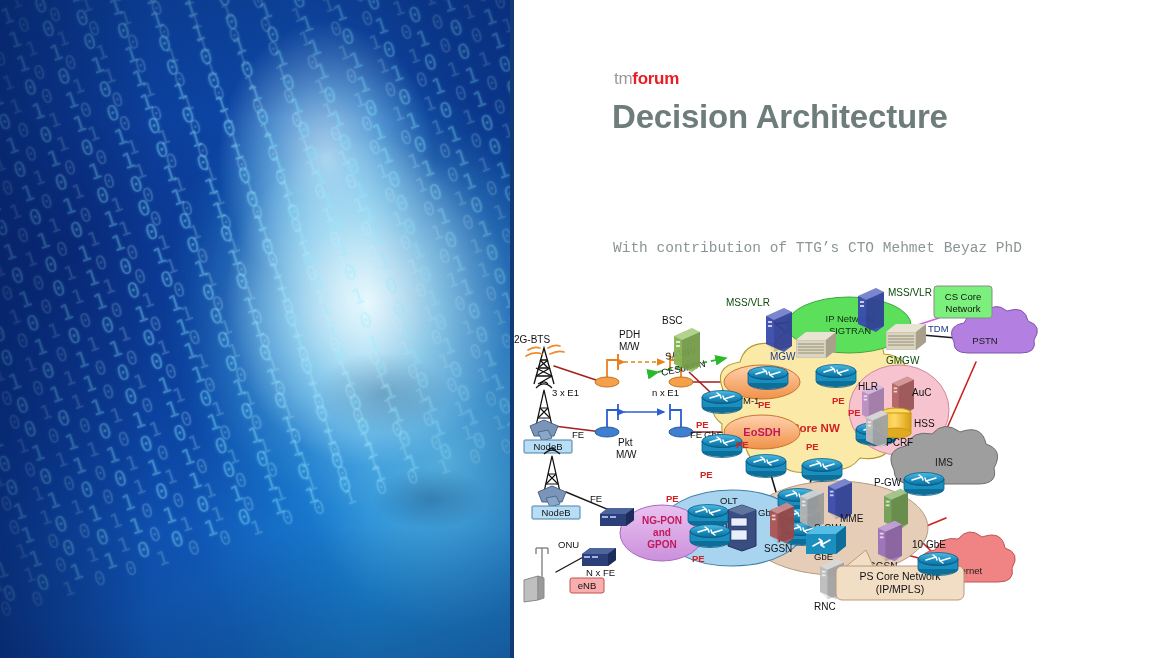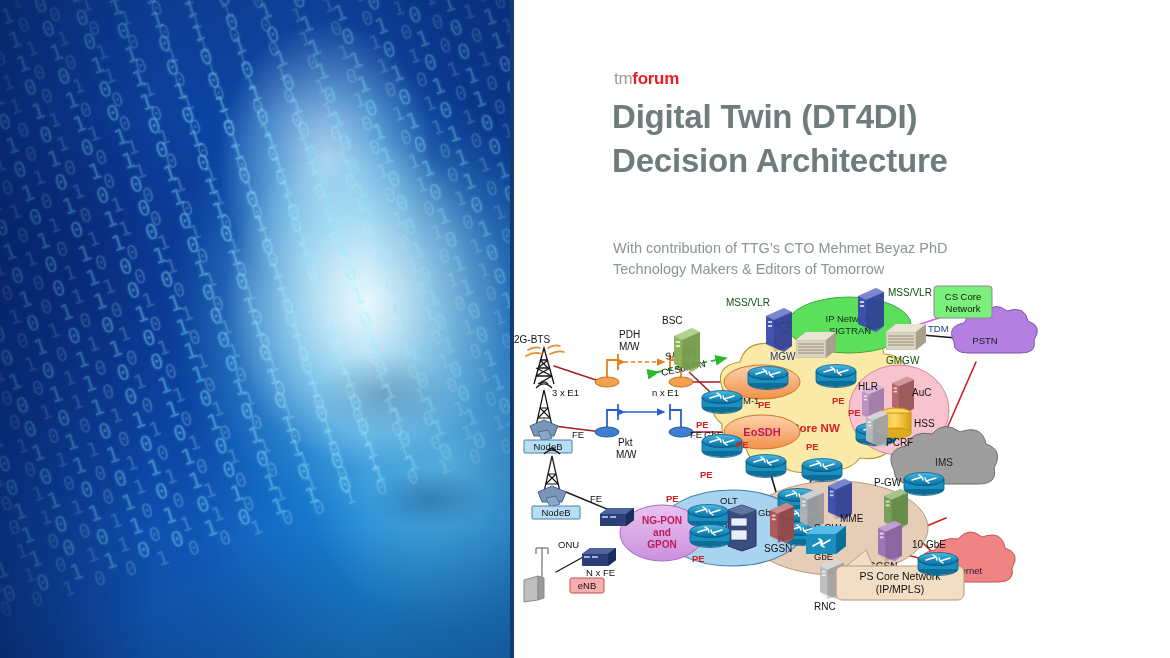--- a/index.html
+++ b/index.html
@@ -79,21 +79,21 @@
   .logo .tm{color:#9b9b9b;font-weight:400;}
   .logo .forum{color:#ec1c24;font-weight:700;}
 
   .title{
     position:absolute;left:98px;top:95px;width:480px;
     font-size:33px;font-weight:700;line-height:1.33;
     color:#6e7c7c;letter-spacing:-.2px;
   }
   .subtitle{
     position:absolute;left:99px;top:238px;width:470px;
-    font-size:14.5px;line-height:1.45;color:#8b9595;
+    font-size:14.5px;line-height:1.45;color:#8b9595;font-family:Liberation Mono, monospace;
   }
 
   
   .diagram{
     position:absolute;left:0px;top:280px;
     width:660px;height:330px;
   }
   .diagram svg{display:block;}
 </style>
 </head>
@@ -159,27 +159,25 @@
     <div class="vig"></div>
   </div>
 
   <div class="content">
 
     <div class="logo">
       <span class="tm">tm</span><span class="forum">forum</span>
     </div>
 
     <div class="title">
-      <div>Digital Twin (DT4DI)</div>
       <div>Decision Architecture</div>
     </div>
 
     <div class="subtitle">
       <div>With contribution of TTG’s CTO Mehmet Beyaz PhD</div>
-      <div>Technology Makers &amp; Editors of Tomorrow</div>
     </div>
 
     <div class="diagram">
     <svg width="660" height="330" viewBox="0 0 660 330" xmlns="http://www.w3.org/2000/svg" font-family="Liberation Sans, sans-serif">
       <defs>
         <linearGradient id="gRouter" x1="0" y1="0" x2="0" y2="1">
           <stop offset="0%" stop-color="#4fbde4"></stop>
               <stop offset="55%" stop-color="#1b8ec0"></stop>
               <stop offset="100%" stop-color="#0d6e99"></stop>
         </linearGradient>

